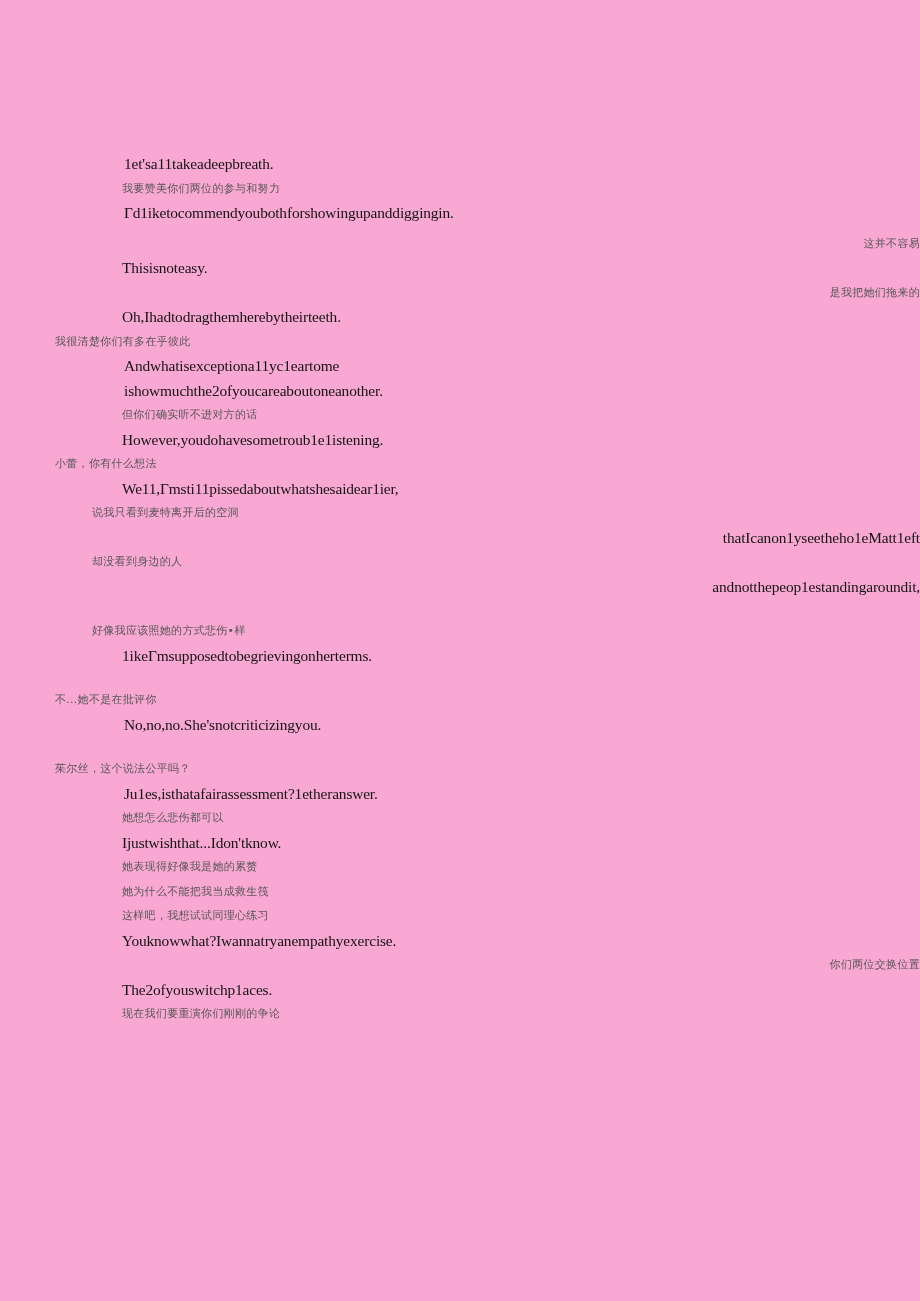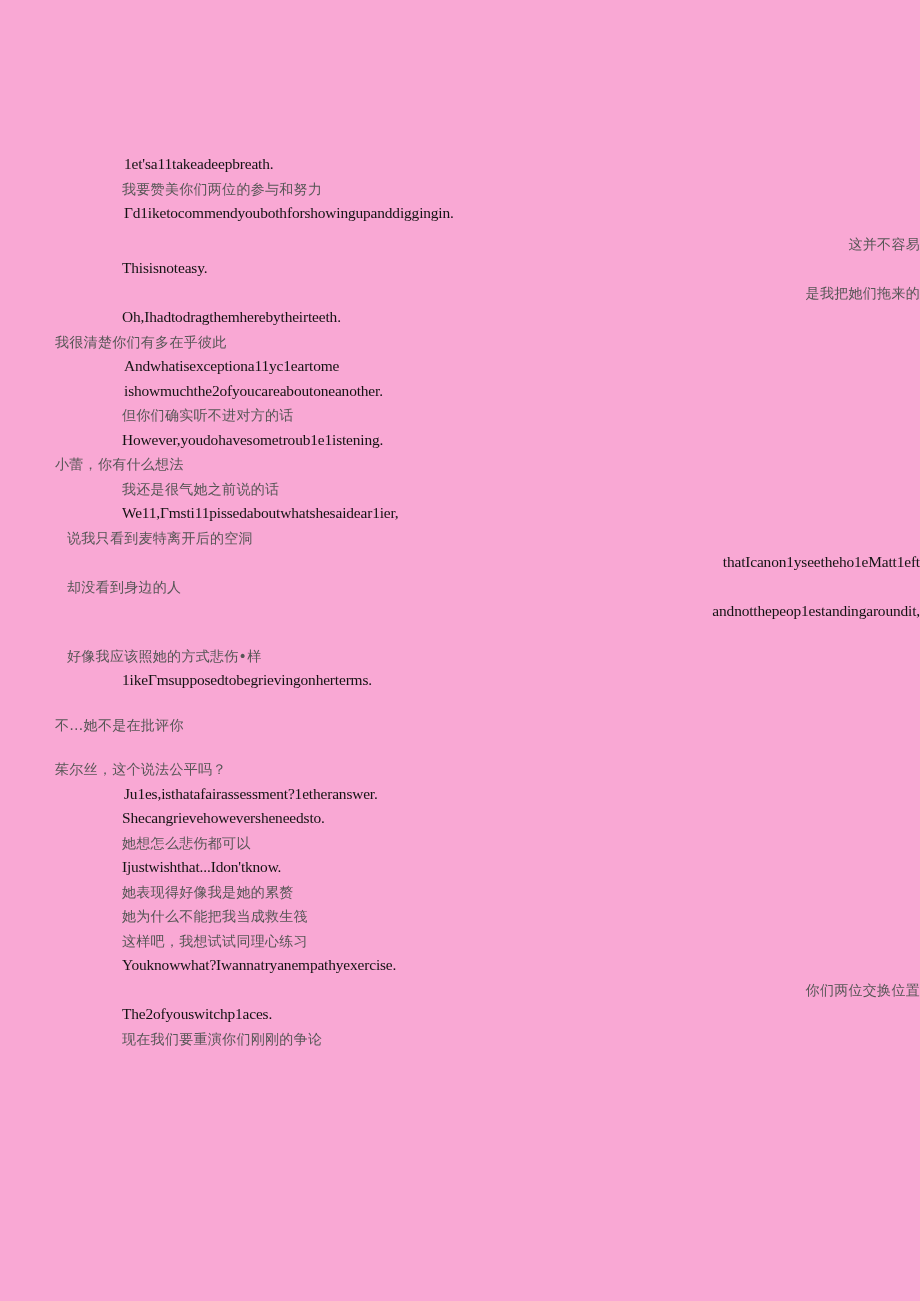--- a/index.html
+++ b/index.html
@@ -41,29 +41,29 @@
   .line.en {
     color: #131313;
     font-family: "Liberation Serif", "DejaVu Serif", serif;
     font-size: 15.4px;
     letter-spacing: -0.15px;
   }
   
   .line.zh {
     color: #565656;
     font-family: "DejaVu Sans", "Liberation Sans", sans-serif;
-    font-size: 14px;
+    font-size: 11px;
     letter-spacing: 0.3px;
   }
   
   .i0  { padding-left: 124px; }
   .i1  { padding-left: 122px; }
   .i2  { padding-left: 55px; }
   .i3  { padding-left: 126px; text-align: right; }
-  .i4  { padding-left: 67px; }
+  .i4  { padding-left: 92px; }
   
   .gap-sm { margin-top: 20px; }
   .gap-md { margin-top: 6px; }
 </style>
 </head>
 <body>
 
 <div id="page">
   <div id="transcript">
       <div class="line en i0">1et'sa11takeadeepbreath.</div>
@@ -72,32 +72,31 @@
       <div class="line zh i3 gap-md">这并不容易</div>
       <div class="line en i1">Thisisnoteasy.</div>
       <div class="line zh i3">是我把她们拖来的</div>
       <div class="line en i1">Oh,Ihadtodragthemherebytheirteeth.</div>
       <div class="line zh i2">我很清楚你们有多在乎彼此</div>
       <div class="line en i0">Andwhatisexceptiona11yc1eartome</div>
       <div class="line en i0">ishowmuchthe2ofyoucareaboutoneanother.</div>
       <div class="line zh i1">但你们确实听不进对方的话</div>
       <div class="line en i1">However,youdohavesometroub1e1istening.</div>
       <div class="line zh i2">小蕾，你有什么想法</div>
-      <div class="line zh i1">我还是很气她之前说的话</div>
       <div class="line en i1">We11,Γmsti11pissedaboutwhatshesaidear1ier,</div>
       <div class="line zh i4">说我只看到麦特离开后的空洞</div>
       <div class="line en i3">thatIcanon1yseetheho1eMatt1eft</div>
       <div class="line zh i4">却没看到身边的人</div>
       <div class="line en i3">andnotthepeop1estandingaroundit,</div>
       <div class="line zh i4 gap-sm">好像我应该照她的方式悲伤•样</div>
       <div class="line en i1">1ikeΓmsupposedtobegrievingonherterms.</div>
       <div class="line zh i2 gap-sm">不…她不是在批评你</div>
+      <div class="line en i0">No,no,no.She'snotcriticizingyou.</div>
       <div class="line zh i2 gap-sm">茱尔丝，这个说法公平吗？</div>
       <div class="line en i0">Ju1es,isthatafairassessment?1etheranswer.</div>
-      <div class="line en i1">Shecangrievehoweversheneedsto.</div>
       <div class="line zh i1">她想怎么悲伤都可以</div>
       <div class="line en i1">Ijustwishthat...Idon'tknow.</div>
       <div class="line zh i1">她表现得好像我是她的累赘</div>
       <div class="line zh i1">她为什么不能把我当成救生筏</div>
       <div class="line zh i1">这样吧，我想试试同理心练习</div>
       <div class="line en i1">Youknowwhat?Iwannatryanempathyexercise.</div>
       <div class="line zh i3">你们两位交换位置</div>
       <div class="line en i1">The2ofyouswitchp1aces.</div>
       <div class="line zh i1">现在我们要重演你们刚刚的争论</div>
     </div>

